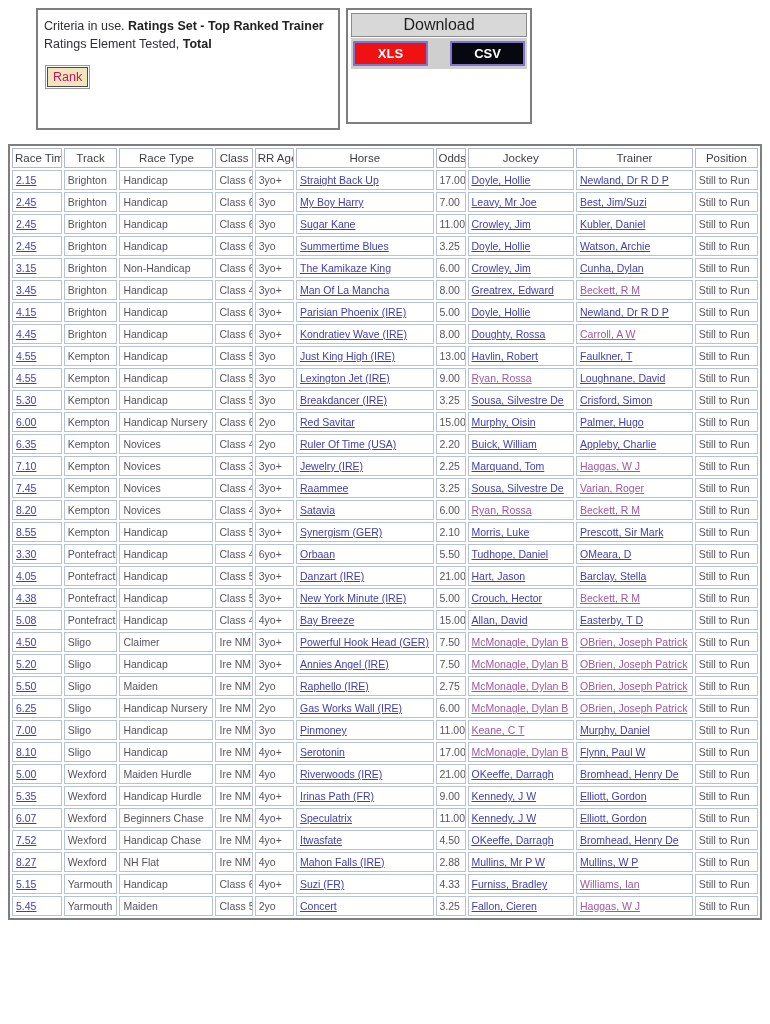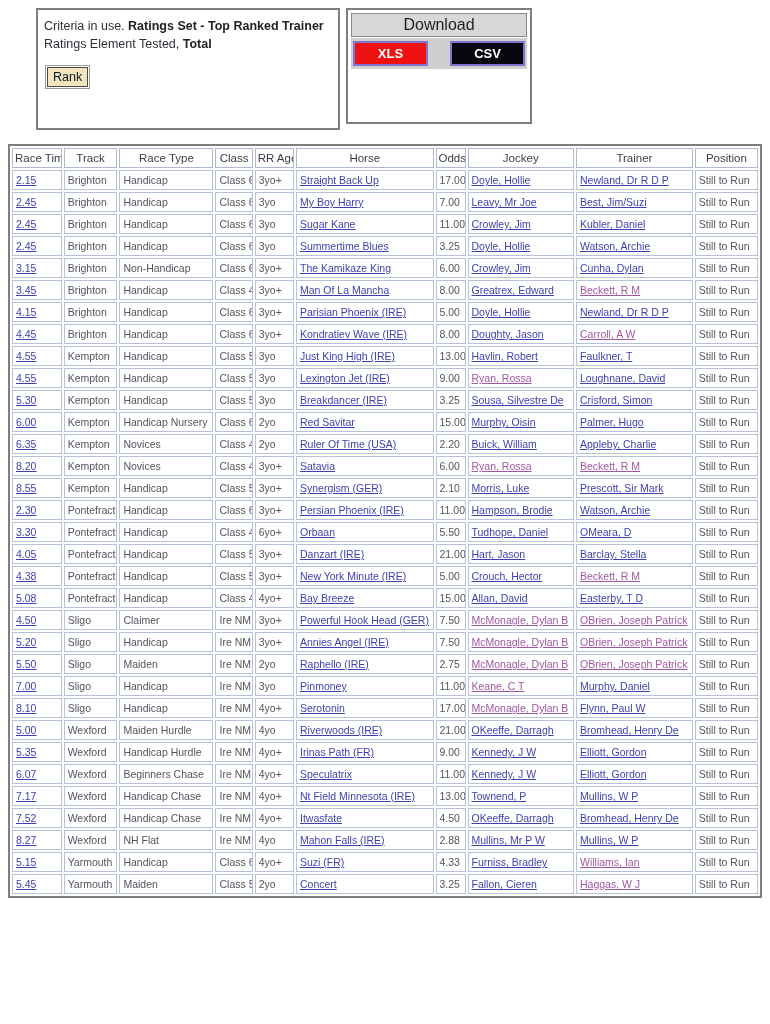--- a/index.html
+++ b/index.html
@@ -5,21 +5,21 @@
   html,body{margin:0;padding:0;background:#ffffff;}
   body{font-family:"Liberation Sans","DejaVu Sans",sans-serif;width:770px;}
   .page{padding:8px;}
 
   
   .top{display:flex;align-items:flex-start;gap:6px;padding-left:28px;}
   .criteria-box{width:288px;min-height:108px;border:2px solid #7e7e7e;padding:5px 6px;background:#fff;}
   .criteria-text{font-size:12.5px;color:#2f2f38;line-height:1.45;margin:2px 0 10px 0;}
   .criteria-text b{color:#222;}
   .btn-wrap{display:inline-block;border:1px solid #9a9a9a;padding:1px;background:#fff;margin:2px 1px;}
-  .beige-btn{font-family:"Liberation Sans",sans-serif;font-size:12.5px;color:#0f172a;
+  .beige-btn{font-family:"Liberation Sans",sans-serif;font-size:12.5px;color:#be185d;
     background:#f2e4bc;border:1px solid #4a4a4a;padding:2px 5px;cursor:pointer;}
   .dl-box{width:178px;min-height:108px;border:2px solid #7e7e7e;background:#fff;padding:2px;}
   .dl-head{background:#d8d8d8;border:1px solid #8a8a8a;text-align:center;font-size:16px;
     color:#1e1e1e;padding:2px 0;margin:1px;}
   .dl-row{display:flex;gap:22px;background:#cfcfcf;padding:3px 2px;margin:1px;}
   .dl-btn{flex:1;font-family:"Liberation Sans",sans-serif;font-weight:bold;font-size:13px;color:#ffffff;
     border:2px solid #8273cf;padding:3px 0;cursor:pointer;text-align:center;}
 
   
   table.races{margin-top:14px;border:2px solid #7e7e7e;border-collapse:separate;border-spacing:2px;
@@ -173,21 +173,21 @@
           <td>Still to Run</td>
         </tr>
         <tr>
           <td><a href="#">4.45</a></td>
           <td>Brighton</td>
           <td>Handicap</td>
           <td>Class 6</td>
           <td>3yo+</td>
           <td><a href="#">Kondratiev Wave (IRE)</a></td>
           <td>8.00</td>
-          <td><a href="#">Doughty, Jason</a></td>
+          <td><a href="#">Doughty, Rossa</a></td>
           <td><a href="#" class="visited">Carroll, A W</a></td>
           <td>Still to Run</td>
         </tr>
         <tr>
           <td><a href="#">4.55</a></td>
           <td>Kempton</td>
           <td>Handicap</td>
           <td>Class 5</td>
           <td>3yo</td>
           <td><a href="#">Just King High (IRE)</a></td>
@@ -238,20 +238,44 @@
           <td>Novices</td>
           <td>Class 4</td>
           <td>2yo</td>
           <td><a href="#">Ruler Of Time (USA)</a></td>
           <td>2.20</td>
           <td><a href="#">Buick, William</a></td>
           <td><a href="#">Appleby, Charlie</a></td>
           <td>Still to Run</td>
         </tr>
         <tr>
+          <td><a href="#">7.10</a></td>
+          <td>Kempton</td>
+          <td>Novices</td>
+          <td>Class 3</td>
+          <td>3yo+</td>
+          <td><a href="#">Jewelry (IRE)</a></td>
+          <td>2.25</td>
+          <td><a href="#">Marquand, Tom</a></td>
+          <td><a href="#" class="visited">Haggas, W J</a></td>
+          <td>Still to Run</td>
+        </tr>
+        <tr>
+          <td><a href="#">7.45</a></td>
+          <td>Kempton</td>
+          <td>Novices</td>
+          <td>Class 4</td>
+          <td>3yo+</td>
+          <td><a href="#">Raammee</a></td>
+          <td>3.25</td>
+          <td><a href="#">Sousa, Silvestre De</a></td>
+          <td><a href="#" class="visited">Varian, Roger</a></td>
+          <td>Still to Run</td>
+        </tr>
+        <tr>
           <td><a href="#">8.20</a></td>
           <td>Kempton</td>
           <td>Novices</td>
           <td>Class 4</td>
           <td>3yo+</td>
           <td><a href="#">Satavia</a></td>
           <td>6.00</td>
           <td><a href="#" class="visited">Ryan, Rossa</a></td>
           <td><a href="#" class="visited">Beckett, R M</a></td>
           <td>Still to Run</td>
@@ -259,32 +283,20 @@
         <tr>
           <td><a href="#">8.55</a></td>
           <td>Kempton</td>
           <td>Handicap</td>
           <td>Class 5</td>
           <td>3yo+</td>
           <td><a href="#">Synergism (GER)</a></td>
           <td>2.10</td>
           <td><a href="#">Morris, Luke</a></td>
           <td><a href="#">Prescott, Sir Mark</a></td>
-          <td>Still to Run</td>
-        </tr>
-        <tr>
-          <td><a href="#">2.30</a></td>
-          <td>Pontefract</td>
-          <td>Handicap</td>
-          <td>Class 6</td>
-          <td>3yo+</td>
-          <td><a href="#">Persian Phoenix (IRE)</a></td>
-          <td>11.00</td>
-          <td><a href="#">Hampson, Brodie</a></td>
-          <td><a href="#">Watson, Archie</a></td>
           <td>Still to Run</td>
         </tr>
         <tr>
           <td><a href="#">3.30</a></td>
           <td>Pontefract</td>
           <td>Handicap</td>
           <td>Class 4</td>
           <td>6yo+</td>
           <td><a href="#">Orbaan</a></td>
           <td>5.50</td>
@@ -358,20 +370,32 @@
           <td>Maiden</td>
           <td>Ire NM</td>
           <td>2yo</td>
           <td><a href="#">Raphello (IRE)</a></td>
           <td>2.75</td>
           <td><a href="#" class="visited">McMonagle, Dylan B</a></td>
           <td><a href="#" class="visited">OBrien, Joseph Patrick</a></td>
           <td>Still to Run</td>
         </tr>
         <tr>
+          <td><a href="#">6.25</a></td>
+          <td>Sligo</td>
+          <td>Handicap Nursery</td>
+          <td>Ire NM</td>
+          <td>2yo</td>
+          <td><a href="#">Gas Works Wall (IRE)</a></td>
+          <td>6.00</td>
+          <td><a href="#" class="visited">McMonagle, Dylan B</a></td>
+          <td><a href="#" class="visited">OBrien, Joseph Patrick</a></td>
+          <td>Still to Run</td>
+        </tr>
+        <tr>
           <td><a href="#">7.00</a></td>
           <td>Sligo</td>
           <td>Handicap</td>
           <td>Ire NM</td>
           <td>3yo</td>
           <td><a href="#">Pinmoney</a></td>
           <td>11.00</td>
           <td><a href="#" class="visited">Keane, C T</a></td>
           <td><a href="#">Murphy, Daniel</a></td>
           <td>Still to Run</td>
@@ -418,32 +442,20 @@
           <td>Beginners Chase</td>
           <td>Ire NM</td>
           <td>4yo+</td>
           <td><a href="#">Speculatrix</a></td>
           <td>11.00</td>
           <td><a href="#">Kennedy, J W</a></td>
           <td><a href="#">Elliott, Gordon</a></td>
           <td>Still to Run</td>
         </tr>
         <tr>
-          <td><a href="#">7.17</a></td>
-          <td>Wexford</td>
-          <td>Handicap Chase</td>
-          <td>Ire NM</td>
-          <td>4yo+</td>
-          <td><a href="#">Nt Field Minnesota (IRE)</a></td>
-          <td>13.00</td>
-          <td><a href="#">Townend, P</a></td>
-          <td><a href="#">Mullins, W P</a></td>
-          <td>Still to Run</td>
-        </tr>
-        <tr>
           <td><a href="#">7.52</a></td>
           <td>Wexford</td>
           <td>Handicap Chase</td>
           <td>Ire NM</td>
           <td>4yo+</td>
           <td><a href="#">Itwasfate</a></td>
           <td>4.50</td>
           <td><a href="#">OKeeffe, Darragh</a></td>
           <td><a href="#">Bromhead, Henry De</a></td>
           <td>Still to Run</td>

